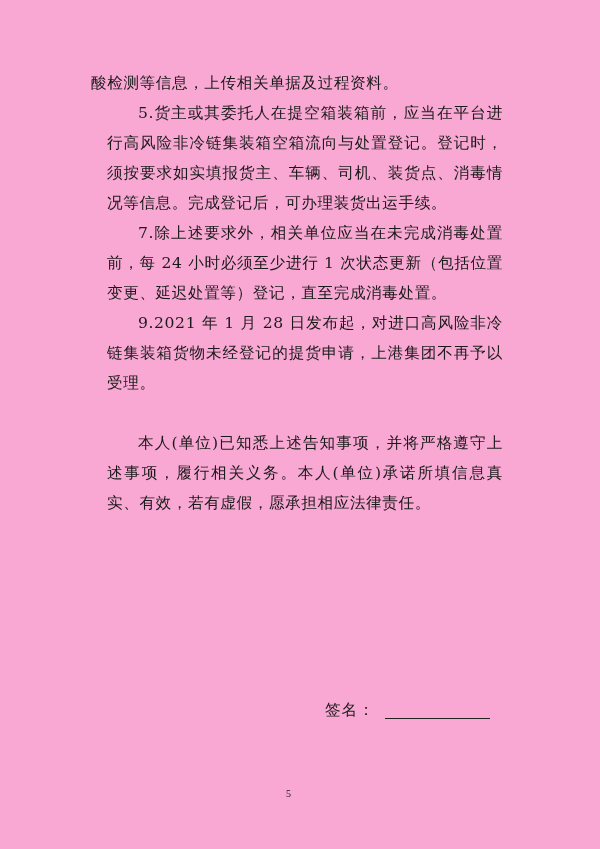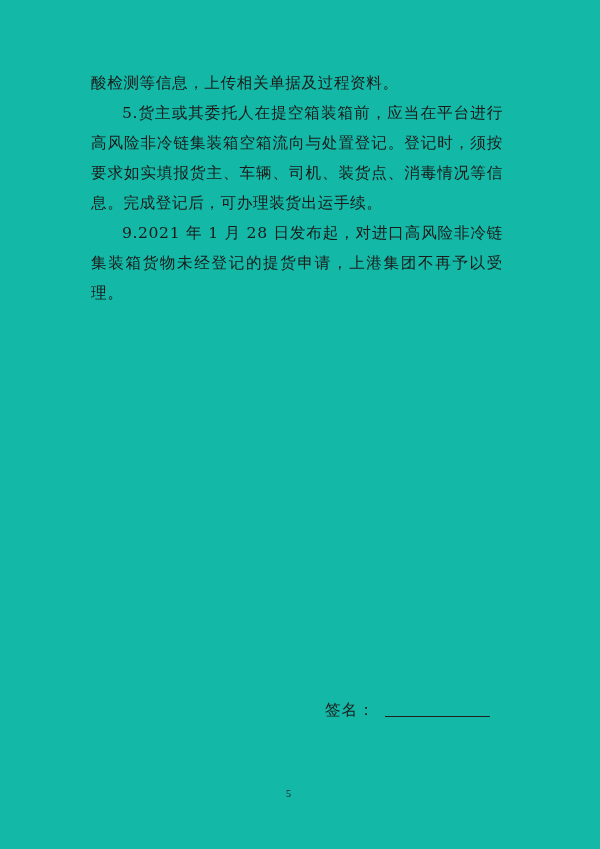--- a/index.html
+++ b/index.html
@@ -12,50 +12,52 @@
       height: 849px;
       position: relative;
       overflow: hidden;
       font-family: "DejaVu Serif", "Liberation Serif", serif;
       color: #1a1a1a;
     }
     .page {
       position: absolute;
       left: 0; top: 0;
       width: 600px; height: 849px;
-      background: #14b8a6;
+      background: #f9a8d4;
     }
     .body-text {
       position: absolute;
       left: 91px;
       width: 412px;
       top: 68px;
       font-size: 15.6px;
       line-height: 30px;
       letter-spacing: 0.6px;
       text-align: justify;
       text-align-last: left;
     }
     .para {
       margin: 0;
       padding: 0;
     }
     .para.indent {
       text-indent: 31px;
+      margin-left: 16px;
     }
     .para.gap-before {
       margin-top: 30px;
     }
     .signature {
       position: absolute;
       left: 325px;
       top: 698px;
       font-size: 15.6px;
       line-height: 24px;
       display: flex;
+      align-items: flex-end;
       letter-spacing: 1px;
     }
     .signature-line {
       display: inline-block;
       width: 105px;
       border-bottom: 1px solid #222;
       height: 18px;
       margin-left: 10px;
       margin-bottom: 3px;
     }
@@ -71,24 +73,26 @@
 </head>
 <body>
 
 <div class="page">
   <div class="body-text">
     <p class="para">酸检测等信息，上传相关单据及过程资料。</p>
 
     <p class="para indent"><span>5.</span><span>货主或其委托人在提空箱装箱前，应当在平台进行高风险非冷链集装箱空箱流向与处置登记。登记时，须按要求如实填报货主、车辆、司机、装货点、消毒情况等信息。完成登记后，可办理装货出运手续。</span></p>
 
 
+    <p class="para indent"><span>7.</span><span>除上述要求外，相关单位应当在未完成消毒处置前，每 24 小时必须至少进行 1 次状态更新（包括位置变更、延迟处置等）登记，直至完成消毒处置。</span></p>
 
 
     <p class="para indent"><span>9.</span><span>2021 年 1 月 28 日发布起，对进口高风险非冷链集装箱货物未经登记的提货申请，上港集团不再予以受理。</span></p>
 
+    <p class="para indent gap-before">本人(单位)已知悉上述告知事项，并将严格遵守上述事项，履行相关义务。本人(单位)承诺所填信息真实、有效，若有虚假，愿承担相应法律责任。</p>
   </div>
 
   <div class="signature">
     <span>签名：</span>
     <span class="signature-line"></span>
   </div>
 
   <div class="page-number">5</div>
 </div>
 

